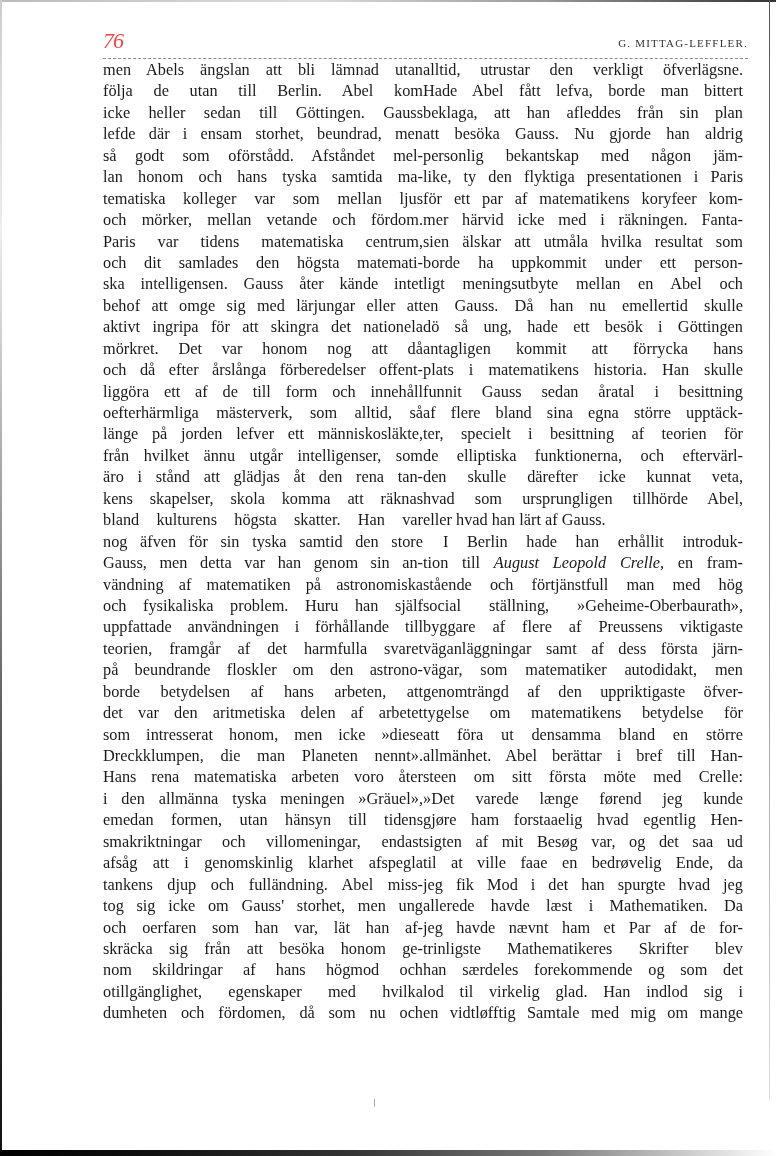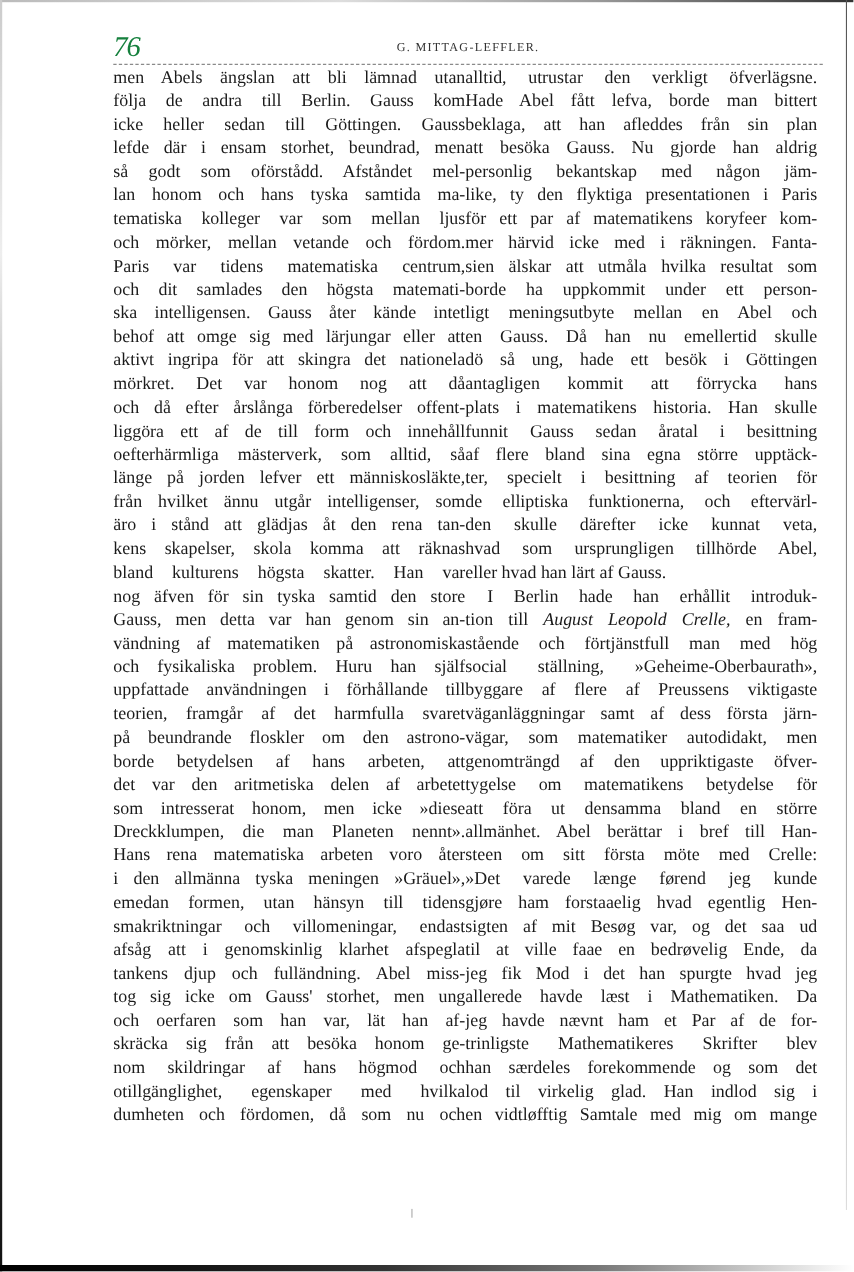--- a/index.html
+++ b/index.html
@@ -40,31 +40,31 @@
     .running-head {
       position: relative;
       height: 30px;
       border-bottom: 1px dashed #8a8a8a;
     }
     .page-number {
       position: absolute;
       left: 0;
       top: 0;
       font-family: "Liberation Serif", serif;
-      font-size: 26px;
+      font-size: 22px;
       font-style: italic;
       letter-spacing: -1px;
-      color: #15803d;
+      color: #ef4444;
     }
     .author-head {
       position: absolute;
       left: 0;
       right: 0;
       top: 9px;
-      text-align: center;
+      text-align: right;
       font-family: "Liberation Serif", serif;
       font-size: 11px;
       letter-spacing: 1.2px;
       color: #333;
     }
     .columns {
       display: flex;
       margin-top: 0;
     }
     .col {
@@ -108,21 +108,21 @@
 
 <div class="page">
   <div class="running-head">
     <span class="page-number">76</span>
     <div class="author-head">G. MITTAG-LEFFLER.</div>
   </div>
 
   <div class="columns">
     <div class="col" id="left-col">
         <div class="line">men Abels ängslan att bli lämnad utan</div>
-        <div class="line">följa de andra till Berlin. Gauss kom</div>
+        <div class="line">följa de utan till Berlin. Abel kom</div>
         <div class="line">icke heller sedan till Göttingen. Gauss</div>
         <div class="line">lefde där i ensam storhet, beundrad, men</div>
         <div class="line">så godt som oförstådd. Afståndet mel-</div>
         <div class="line">lan honom och hans tyska samtida ma-</div>
         <div class="line">tematiska kolleger var som mellan ljus</div>
         <div class="line">och mörker, mellan vetande och fördom.</div>
         <div class="line">Paris var tidens matematiska centrum,</div>
         <div class="line">och dit samlades den högsta matemati-</div>
         <div class="line">ska intelligensen. Gauss åter kände intet</div>
         <div class="line">behof att omge sig med lärjungar eller att</div>

